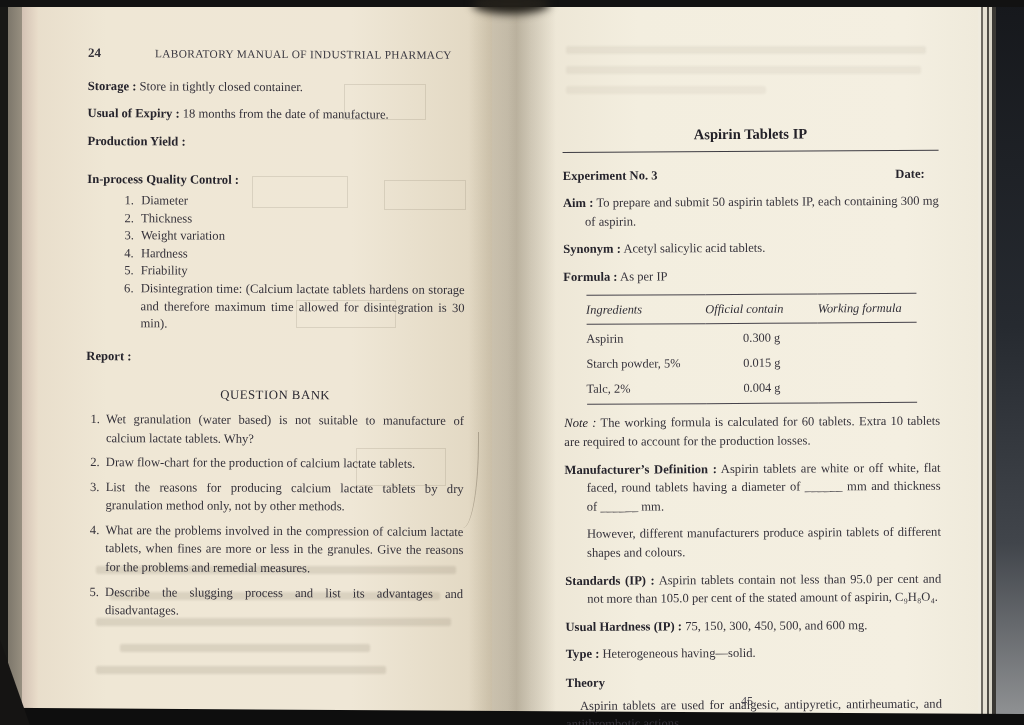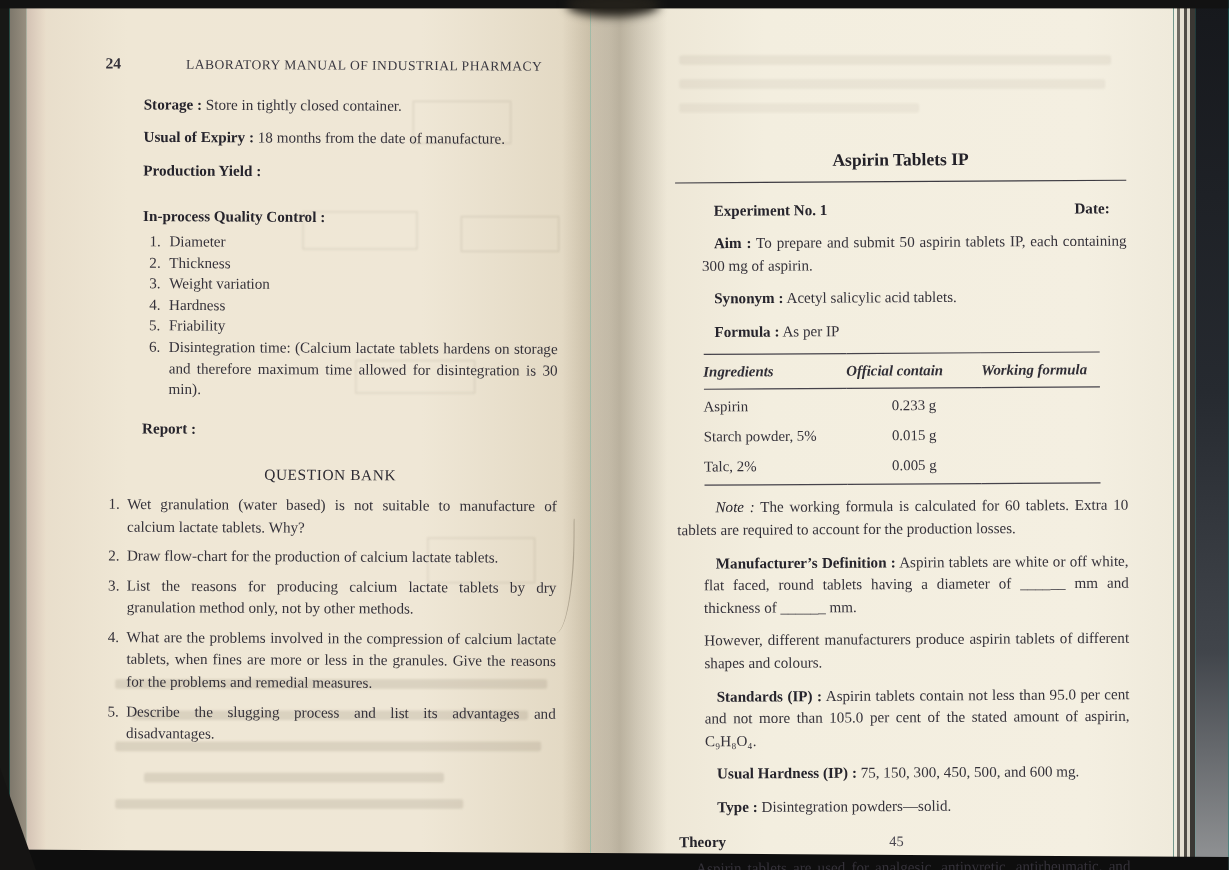--- a/index.html
+++ b/index.html
@@ -1,16 +1,16 @@
 <!DOCTYPE html>
 <html><head>
 <meta charset="utf-8">
 <style>
   html,body{margin:0;padding:0;background:#101010;}
-  .photo{position:relative;width:1024px;height:725px;background:#14b8a6;overflow:hidden;
+  .photo{position:relative;width:1024px;height:725px;background:#f9a8d4;overflow:hidden;
          font-family:"Liberation Serif","DejaVu Serif",serif;color:#35323a;}
 
   
   .paper-left{position:absolute;left:22px;top:4px;width:470px;height:712px;
     background:linear-gradient(90deg,#e7dcc9 0%,#efe7d5 18%,#efe7d6 70%,#e3d9c4 95%,#dcd1ba 100%);}
   .paper-right{position:absolute;left:492px;top:0;width:486px;height:725px;
     background:linear-gradient(90deg,#dcd3c0 0%,#ece5d4 8%,#f3eedf 30%,#f4efe1 85%,#efeadb 100%);}
   .gutter{position:absolute;left:468px;top:0;width:88px;height:725px;
     background:linear-gradient(90deg,rgba(84,72,50,0) 0%,rgba(84,72,50,.22) 45%,rgba(84,72,50,.30) 55%,rgba(84,72,50,0) 100%);}
 
@@ -33,21 +33,21 @@
     background:linear-gradient(180deg,#16181c 0%,#262a30 45%,#41454b 75%,#8d8f91 98%);}
 
   
   .ghost-box{position:absolute;border:1px solid rgba(110,99,78,.30);opacity:.55;filter:blur(.7px);}
   .ghost-bar{position:absolute;height:8px;background:rgba(110,99,78,.16);filter:blur(.8px);border-radius:2px;}
   .hair-mark{position:absolute;left:452px;top:432px;width:26px;height:96px;border:0;
     border-right:1.5px solid rgba(118,106,88,.45);border-radius:0 0 60% 0/0 0 90% 0;filter:blur(.4px);}
 
   
   .content{position:absolute;font-size:12.6px;line-height:18.6px;text-align:justify;}
-  .content b{color:#26242c;margin-left:32px;}
+  .content b{color:#26242c;}
   p{margin:0;}
   .blk{margin-top:9px;}
   .hang{padding-left:22px;text-indent:-22px;}
   .indent1{text-indent:14px;}
 
   
   .left-content{left:88px;top:44px;width:378px;transform:rotate(.3deg);transform-origin:0 0;}
   .lp-head{display:flex;align-items:baseline;margin-bottom:14px;}
   .lp-num{font-weight:bold;font-size:13px;}
   .lp-rh{flex:1;text-align:center;font-size:11.3px;letter-spacing:.4px;color:#3a3840;padding-left:40px;}
@@ -58,21 +58,21 @@
     letter-spacing:.5px;color:#2c2a32;}
   .qb-list{margin:0;padding:0 0 0 17px;}
   .qb-list li{margin-top:6px;padding-left:3px;}
 
   
   .right-content{left:562px;top:0;width:376px;transform:rotate(-.35deg);transform-origin:0 60px;}
   .rp-title{margin:126px 0 0 0;text-align:center;font-size:14.6px;color:#232128;
     border-bottom:1.6px solid #3d3b42;padding-bottom:7px;}
   .exp-row{display:flex;justify-content:space-between;margin-top:14px;padding-right:14px;}
   .ftable{width:88%;margin:8px auto 0 auto;border-collapse:collapse;font-size:12.4px;}
-  .ftable th{font-style:italic;font-weight:bold;text-align:left;padding:5px 0 5px 0;
+  .ftable th{font-style:italic;font-weight:normal;text-align:left;padding:5px 0 5px 0;
     border-top:1.4px solid #46434b;border-bottom:1px solid #46434b;color:#302e36;}
   .ftable td{padding:4.5px 0 2px 0;margin-left:12px;}
   .ftable tr.last td{padding-bottom:6px;border-bottom:1.2px solid #46434b;}
   .col-official{text-align:center;width:34%;}
   .col-working{text-align:center;width:30%;}
   .note-lbl{font-style:italic;font-weight:normal;color:#2c2a32;}
   .note-p{padding-left:0;}
   .theory-h{margin-top:10px;font-weight:bold;color:#26242c;}
   .pg25{position:absolute;left:741px;top:694px;font-size:12px;color:#4a4750;}
 </style>
@@ -152,21 +152,21 @@
       <li>List the reasons for producing calcium lactate tablets by dry granulation method only, not by other methods.</li>
       <li>What are the problems involved in the compression of calcium lactate tablets, when fines are more or less in the granules.  Give the reasons for the problems and remedial measures.</li>
       <li>Describe the slugging process and list its advantages and disadvantages.</li>
     </ol>
   </section>
 
   <section class="content right-content">
     <h2 class="rp-title">Aspirin Tablets IP</h2>
 
     <div class="exp-row">
-      <b>Experiment No. 1</b>
+      <b>Experiment No. 3</b>
       <b>Date:</b>
     </div>
 
     <p class="blk hang">
       <b>Aim :</b>
       <span>To prepare and submit 50 aspirin tablets IP, each containing 300 mg of aspirin.</span>
     </p>
 
     <p class="blk hang">
       <b>Synonym :</b>
@@ -182,31 +182,31 @@
       <thead>
         <tr>
           <th>Ingredients</th>
           <th class="col-official">Official contain</th>
           <th class="col-working">Working formula</th>
         </tr>
       </thead>
       <tbody>
         <tr>
           <td>Aspirin</td>
-          <td class="col-official">0.233 g</td>
+          <td class="col-official">0.300 g</td>
           <td class="col-working"></td>
         </tr>
         <tr>
           <td>Starch powder, 5%</td>
           <td class="col-official">0.015 g</td>
           <td class="col-working"></td>
         </tr>
         <tr class="last">
           <td>Talc, 2%</td>
-          <td class="col-official">0.005 g</td>
+          <td class="col-official">0.004 g</td>
           <td class="col-working"></td>
         </tr>
       </tbody>
     </table>
 
     <p class="blk note-p">
       <b class="note-lbl">Note :</b>
       <span>The working formula is calculated for 60 tablets.  Extra 10 tablets are required to account for the production losses.</span>
     </p>
 
@@ -221,21 +221,21 @@
       <span>Aspirin tablets contain not less than 95.0 per cent and not more than 105.0 per cent of the stated amount of aspirin, C₉H₈O₄.</span>
     </p>
 
     <p class="blk hang">
       <b>Usual Hardness (IP) :</b>
       <span>75, 150, 300, 450, 500, and 600 mg.</span>
     </p>
 
     <p class="blk hang">
       <b>Type :</b>
-      <span>Disintegration powders—solid.</span>
+      <span>Heterogeneous having—solid.</span>
     </p>
 
     <p class="theory-h">Theory</p>
     <p class="blk indent1" style="margin-top:4px">Aspirin tablets are used for analgesic, antipyretic, antirheumatic, and antithrombotic actions.</p>
 
   </section>
 
   <span class="pg25">45</span>
 </div>
 

